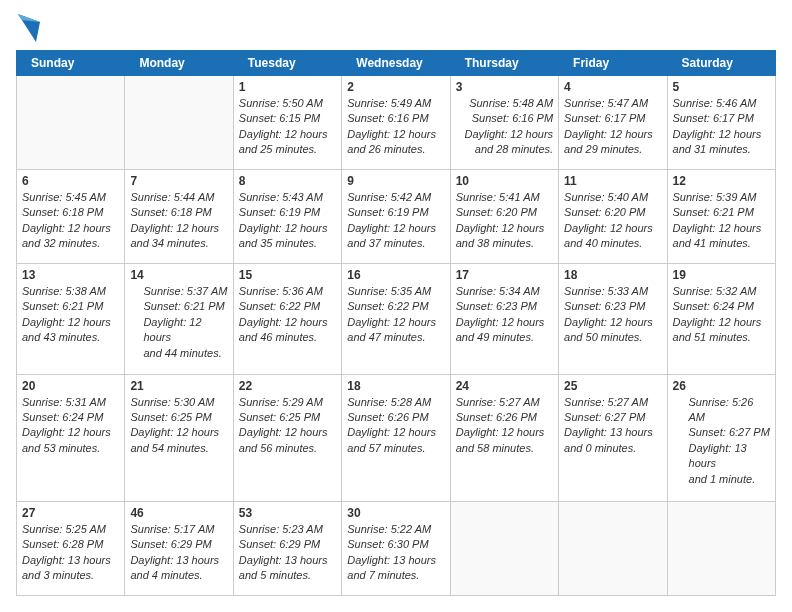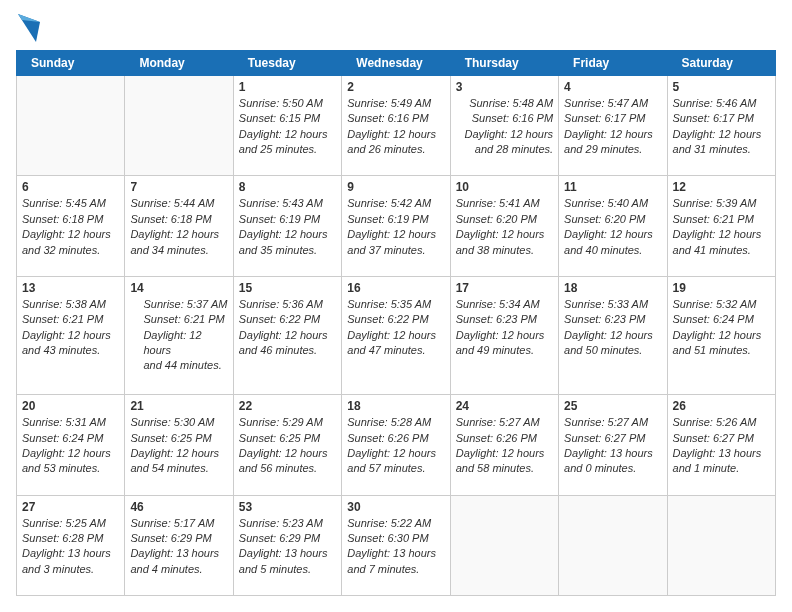--- a/index.html
+++ b/index.html
@@ -320,21 +320,21 @@
           </td>
           <td>
             <span class="day-num">25</span>
             <div class="day-info" style="white-space: pre-line;">Sunrise: 5:27 AM
 Sunset: 6:27 PM
 Daylight: 13 hours
 and 0 minutes.</div>
           </td>
           <td>
             <span class="day-num">26</span>
-            <div class="day-info" style="white-space: pre-line;">Sunrise: 5:26 AM
+            <div class="day-info" style="white-space: pre-line; margin-left: 16px;">Sunrise: 5:26 AM
 Sunset: 6:27 PM
 Daylight: 13 hours
 and 1 minute.</div>
           </td>
         </tr>
         <tr class="week-row">
           <td>
             <span class="day-num">27</span>
             <div class="day-info" style="white-space: pre-line;">Sunrise: 5:25 AM
 Sunset: 6:28 PM

